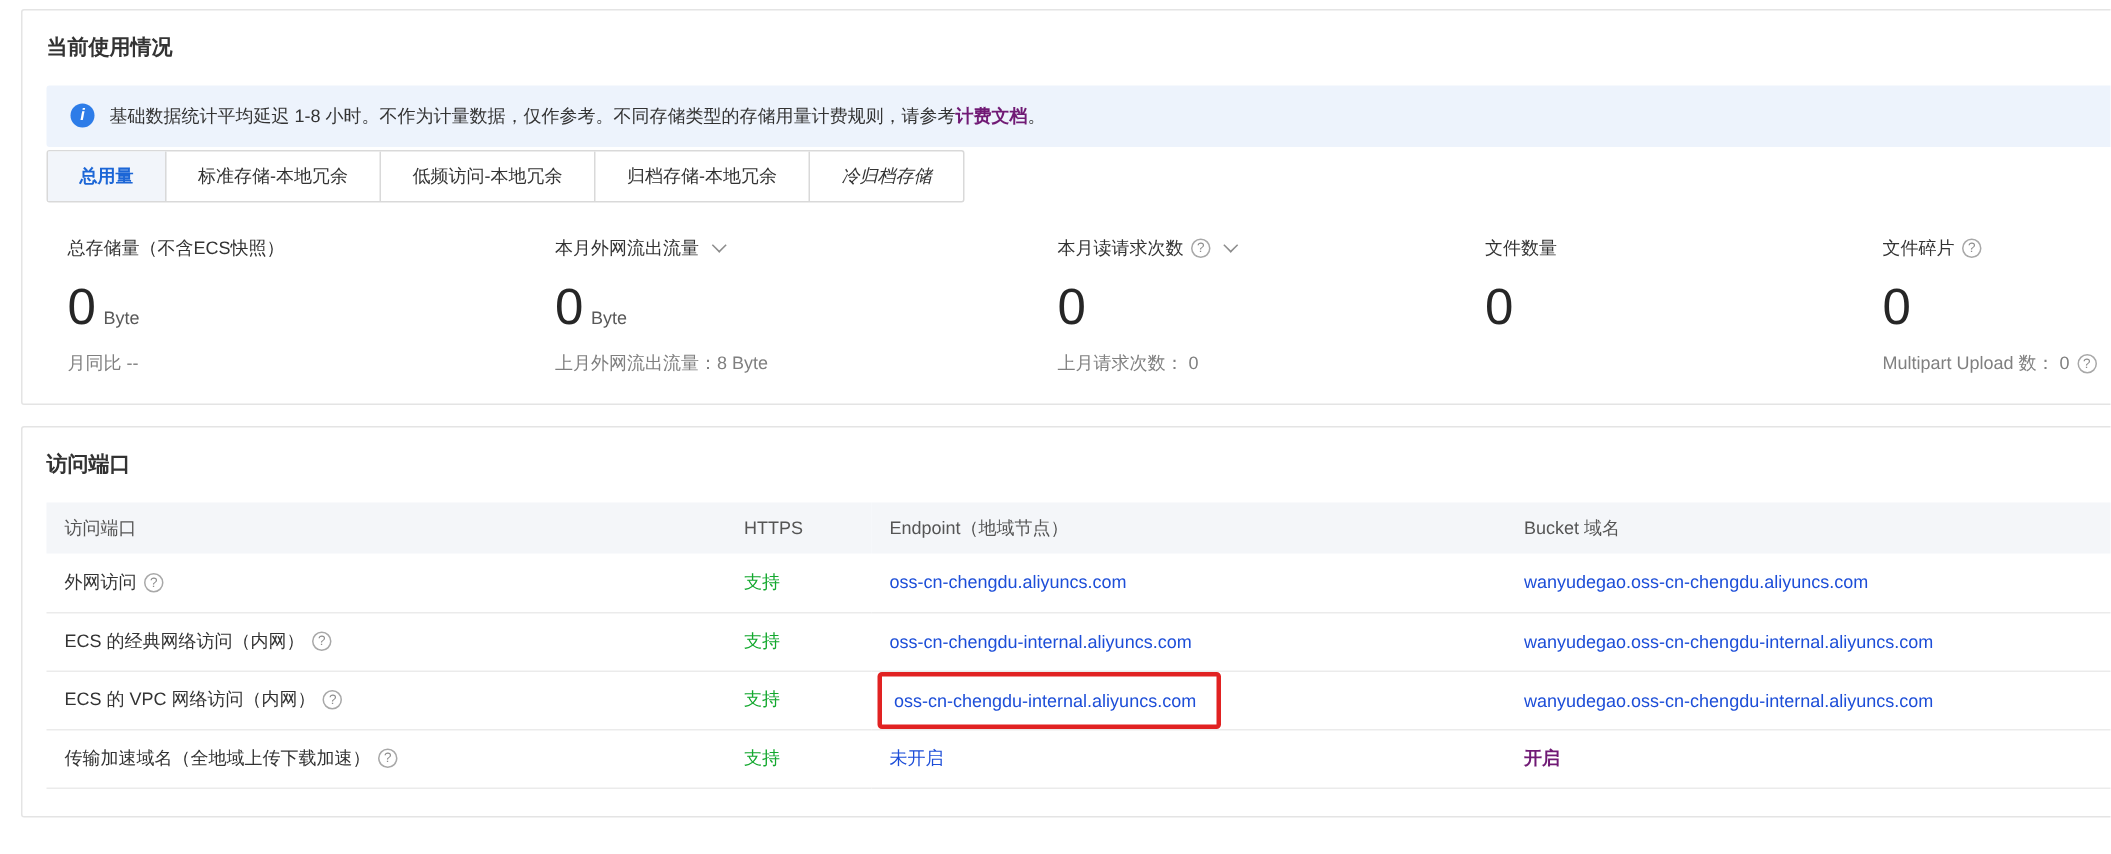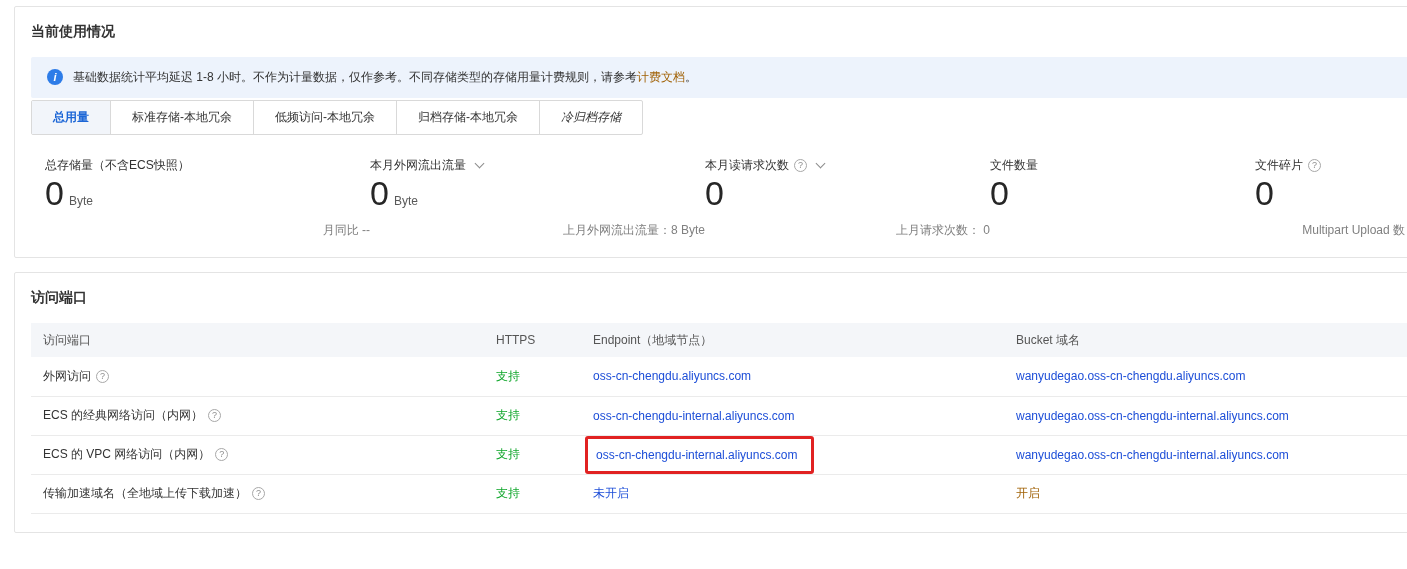--- a/index.html
+++ b/index.html
@@ -24,41 +24,41 @@
     padding: 10px 14px; display: flex; align-items: flex-start;
   }
   .info-icon {
     flex: none; width: 16px; height: 16px; margin: 2px 10px 0 2px;
     border-radius: 50%; background: #2d7ce8; color: #fff;
     font-size: 11px; font-weight: bold; font-style: italic;
     text-align: center; line-height: 16px; display: inline-block;
   }
   .info-icon::after { content: "i"; }
   .banner-lines { line-height: 21px; color: #333; }
-  a.link { color: #a16207; text-decoration: none; cursor: pointer; }
+  a.link { color: #701a75; text-decoration: none; cursor: pointer; font-weight: bold; }
 
   
   .tabs { display: inline-flex; margin-top: 2px; border: 1px solid #d9d9d9; border-radius: 2px; background: #fff; }
   .tab {
     padding: 0 21px; height: 33px; line-height: 33px; cursor: pointer;
     border-right: 1px solid #d9d9d9; color: #333; white-space: nowrap;
   }
   .tab:last-child { border-right: none; font-style: italic; }
   .tab.active { background: #f2f5fa; color: #1c66d6; font-weight: bold; }
 
   
   .stats { display: flex; margin-top: 22px; padding-left: 14px; }
   .stat { flex: none; }
   .stat-1 { width: 325px; } .stat-2 { width: 335px; } .stat-3 { width: 285px; }
   .stat-4 { width: 265px; } .stat-5 { width: 190px; }
   .stat-label { color: #333; }
-  .stat-value { height: 40px; }
+  .stat-value { margin-top: 12px; height: 40px; }
   .big-num { font-size: 34px; color: #262626; }
   .unit { font-size: 12px; color: #595959; margin-left: 5px; }
-  .stat-sub { margin-top: 8px; color: #808080; min-height: 14px; text-align: right; }
+  .stat-sub { margin-top: 8px; color: #808080; min-height: 14px; }
 
   .help {
     display: inline-block; width: 13px; height: 13px; line-height: 11px;
     border: 1px solid #a8a8a8; border-radius: 50%;
     color: #8c8c8c; font-size: 9px; text-align: center;
     margin-left: 5px; vertical-align: 1px; cursor: pointer; background: #fff;
   }
   .help::after { content: "?"; }
   .chevron {
     display: inline-block; width: 7px; height: 7px;

